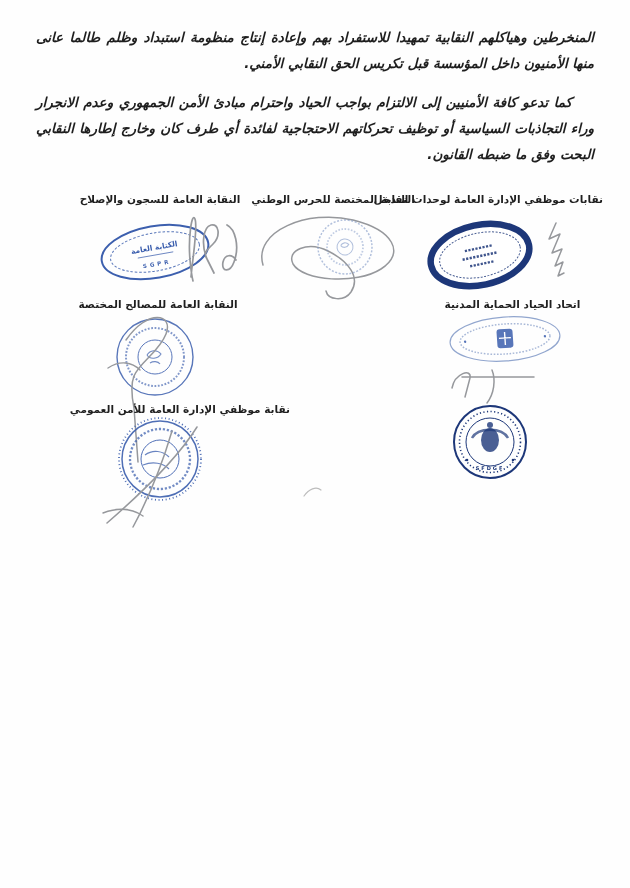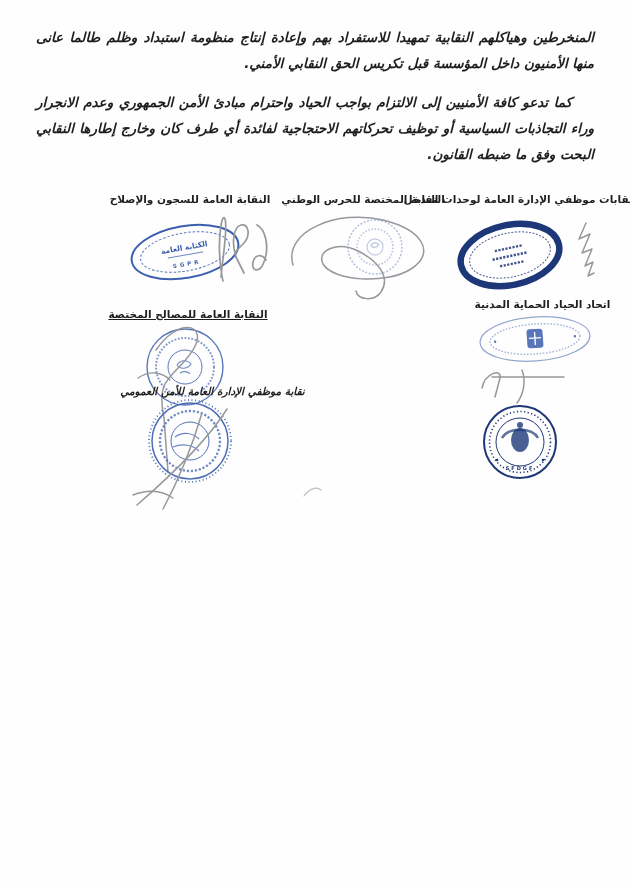--- a/index.html
+++ b/index.html
@@ -18,21 +18,21 @@
   }
   .body-text p{
     margin:0 0 12px 0;
     font-size:13.5px;font-weight:700;
     line-height:1.95;
     text-align:justify;
     color:var(--ink,#1e1e1e);
     font-style:italic;
   }
   .body-text p.indent{text-indent:22px;}
-  .sig-group{position:absolute;margin-left:30px;}
+  .sig-group{position:absolute;}
   .sig-label{
     direction:rtl;
     font-size:10.5px;font-weight:700;
     color:#1f1f1f;
     white-space:nowrap;
     text-align:center;
     line-height:15px;
   }
   svg{display:block;overflow:visible;}
   
@@ -92,21 +92,21 @@
     <svg width="195" height="105" viewBox="0 0 195 105">
       <g transform="rotate(-12 72 48)">
         <ellipse class="sn ring-white" cx="72" cy="48" rx="50" ry="30" stroke-width="6.5"></ellipse>
         <ellipse class="sn" cx="72" cy="48" rx="41" ry="22" stroke-width="1" stroke-dasharray="2 1.5" opacity="0.8"></ellipse>
         <path class="sn" d="M58,41 h28 M54,49 h36 M60,57 h24" stroke-width="2.4" stroke-dasharray="2.2 1.4" opacity="0.85"></path>
       </g>
       <path class="sg" stroke-width="1.5" d="M148,16 l-7,16 l11,-5 l-8,19 l10,-4 l-7,17 l8,-4 l-5,14 l6,-3"></path>
     </svg>
   </div>
 
-  <div class="sig-group" style="left:68px;top:307px;width:180px;text-decoration:underline;">
+  <div class="sig-group" style="left:68px;top:297px;width:180px;">
     <div class="sig-label">النقابة العامة للمصالح المختصة</div>
     <svg width="180" height="155" viewBox="0 0 180 155">
       <g opacity="0.85">
         <circle class="sb" cx="87" cy="45" r="38" stroke-width="1.4"></circle>
         <circle class="sb" cx="87" cy="45" r="29" stroke-width="2" stroke-dasharray="1.8 1.6" opacity="0.75"></circle>
         <circle class="sb" cx="87" cy="45" r="17" stroke-width="1"></circle>
         <path class="sb" d="M79,43 c3,-5 10,-6 14,-1 c-3,5 -11,6 -14,1 M82,51 c3,-2 8,-2 10,1" stroke-width="1.1" opacity="0.85"></path>
       </g>
       <g>
         <path class="sg" stroke-width="1.5" d="M58,28 C80,-4 106,2 98,22 C91,40 72,50 66,64 C62,74 64,86 66,96 L70,150"></path>
@@ -127,21 +127,21 @@
         <circle class="fb" cx="125" cy="27" r="1.2"></circle>
       </g>
       <g transform="translate(22,50)">
         <path class="sg" stroke-width="1.5" d="M10,26 C13,11 30,6 28,16 L23,35"></path>
         <path class="sg" stroke-width="1.5" d="M20,15 H92"></path>
         <path class="sg" stroke-width="1.5" d="M50,8 C54,18 52,32 45,41"></path>
       </g>
     </svg>
   </div>
 
-  <div class="sig-group" style="left:75px;top:384px;width:215px;font-style:italic;">
+  <div class="sig-group" style="left:75px;top:402px;width:215px;">
     <div class="sig-label">نقابة موظفي الإدارة العامة للأمن العمومي</div>
     <svg width="200" height="115" viewBox="0 0 200 115">
       <g opacity="0.9">
         <circle class="sb" cx="85" cy="42" r="41" stroke-width="1.8" stroke-dasharray="1 2.6"></circle>
         <circle class="sb" cx="85" cy="42" r="38" stroke-width="1.5"></circle>
         <circle class="sb" cx="85" cy="42" r="30" stroke-width="2.3" stroke-dasharray="2.2 1.8" opacity="0.8"></circle>
         <circle class="sb" cx="85" cy="42" r="19" stroke-width="1"></circle>
         <path class="sb" d="M70,38 c8,-6 18,-4 24,2 M68,48 c10,-4 20,-2 26,4" stroke-width="1.2" opacity="0.85"></path>
       </g>
       <g>

